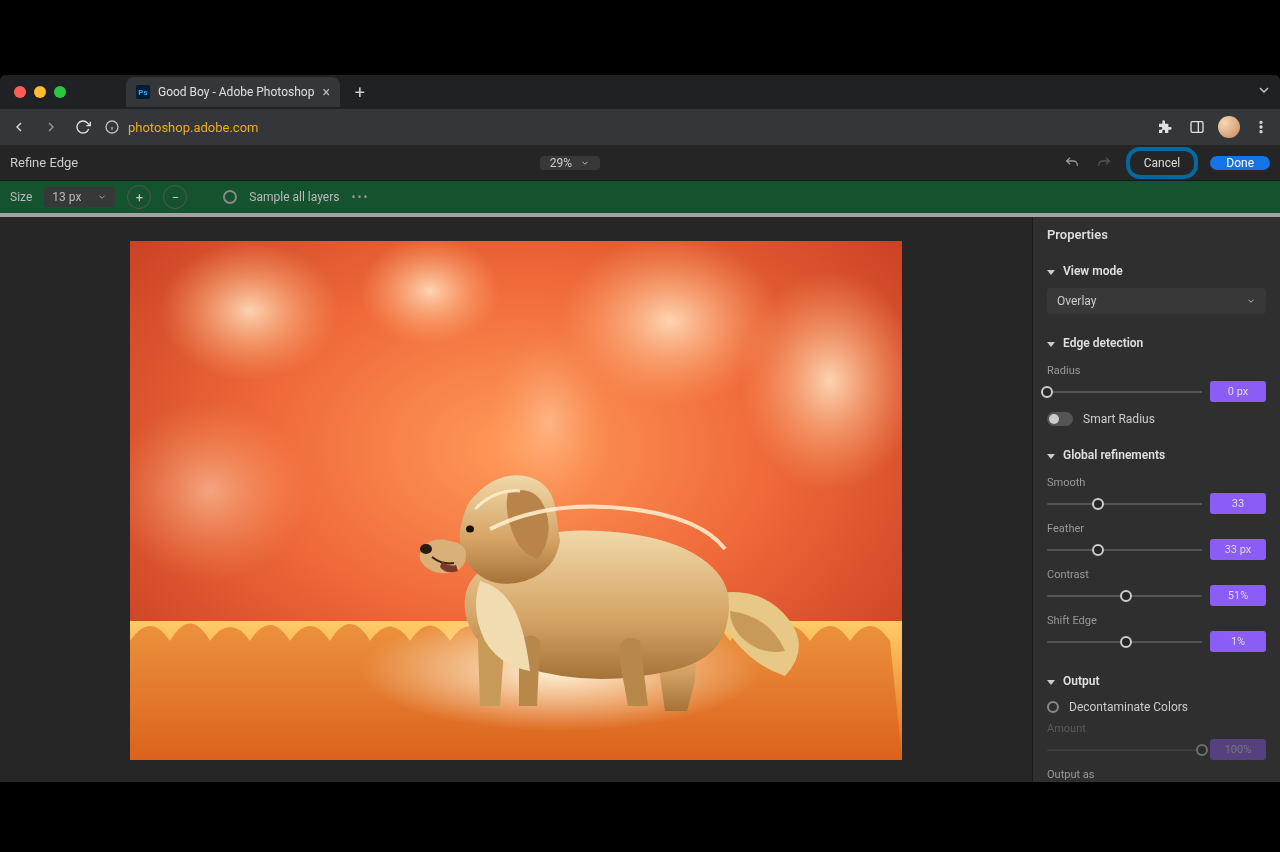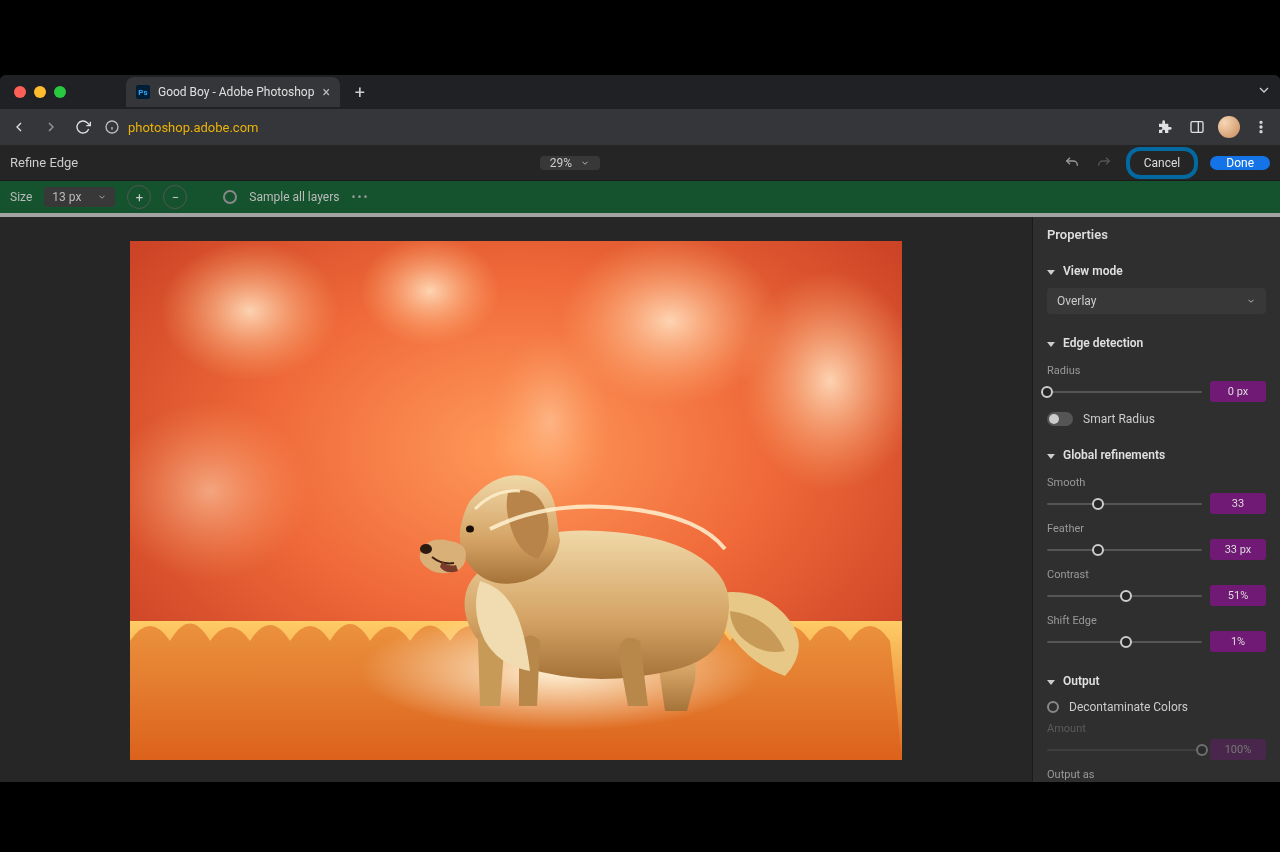--- a/index.html
+++ b/index.html
@@ -58,21 +58,21 @@
   .props-title { padding: 10px 14px; font-size: 13px; font-weight: 600; color: #ddd; }
   .section { padding: 6px 14px 10px; }
   .section-hdr { display:flex; align-items:center; gap:6px; font-weight:600; color:#e0e0e0; padding: 6px 0; cursor:pointer;}
   .chevdown::before { content: ""; display:inline-block; border-left:4px solid transparent; border-right:4px solid transparent; border-top:5px solid #ccc; margin-right:2px;}
   .dropdown { background: #383838; border-radius: 4px; padding: 6px 10px; display:flex; justify-content:space-between; align-items:center; margin-top:4px; cursor:pointer;}
   .slider-row { margin-top: 8px; }
   .slider-label { font-size: 11px; color: #999; margin-bottom: 4px; }
   .slider-ctrl { display: flex; align-items: center; gap: 8px; }
   .track { flex: 1; height: 2px; background: #555; position: relative; border-radius: 1px;}
   .thumb { position: absolute; top: 50%; width: 12px; height: 12px; background: #262626; border: 2px solid #ccc; border-radius: 50%; transform: translate(-50%, -50%); cursor:pointer;}
-  .valbox { background: #701a75; padding: 4px 0; border-radius: 3px; width: 56px; text-align: center; font-size: 11px; color:#ddd;}
+  .valbox { background: #8b5cf6; padding: 4px 0; border-radius: 3px; width: 56px; text-align: center; font-size: 11px; color:#ddd;}
   .toggle-row { display:flex; align-items:center; gap:10px; margin-top:10px;}
   .toggle { width: 26px; height: 14px; background: #555; border-radius: 7px; position:relative; cursor:pointer;}
   .toggle::after { content:""; position:absolute; left:2px; top:2px; width:10px; height:10px; background:#ccc; border-radius:50%;}
   .radio-row { display:flex; align-items:center; gap:10px; margin-top:6px; cursor:pointer;}
   .radio-sm { width:12px; height:12px; border:2px solid #888; border-radius:50%; }
   .disabled-row { opacity: 0.4; }
 
   svg.icon { width: 16px; height: 16px; stroke: currentColor; fill: none; stroke-width: 2; }
 </style>
 </head>

